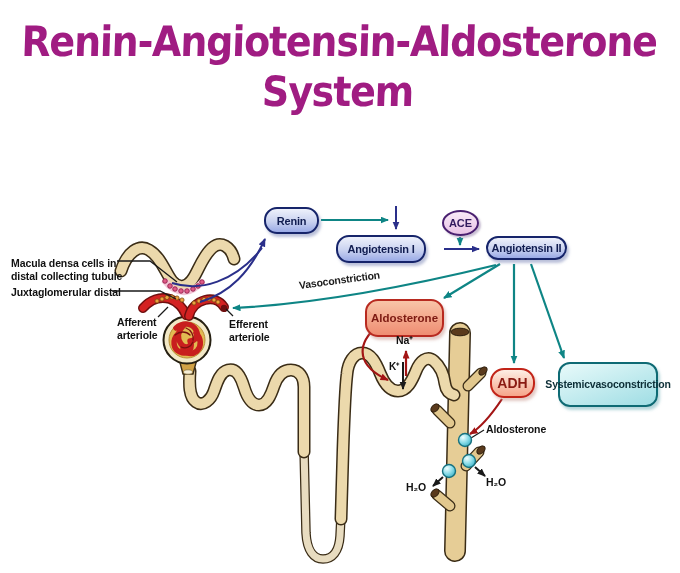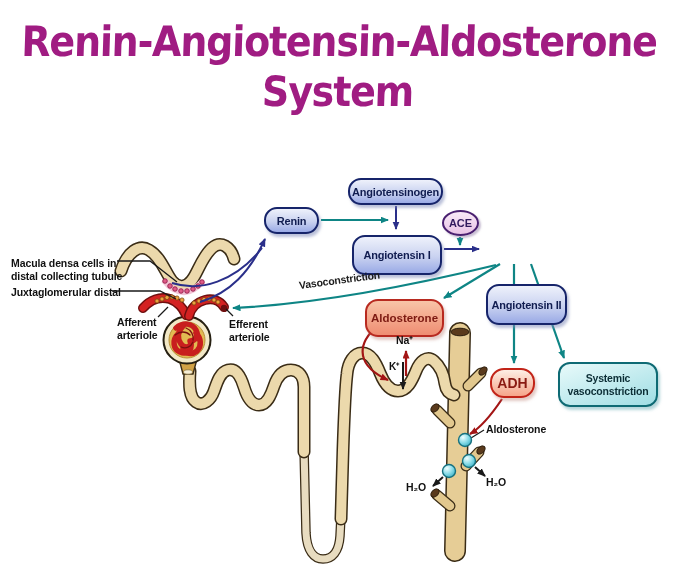--- a/index.html
+++ b/index.html
@@ -28,21 +28,21 @@
   .aldo{position:absolute;z-index:2;display:flex;align-items:center;justify-content:center;
       border-radius:13px;border:2px solid var(--aldosterone_border,#b82a20);
       background:linear-gradient(180deg,var(--aldosterone_fill_top,#f8c4a8) 0%,var(--aldosterone_fill_bottom,#ef8d72) 100%);
       color:#7c1a12;font-weight:bold;font-size:11.5px;
       box-shadow:2px 3px 3px rgba(200,150,140,.5);box-sizing:border-box;white-space:nowrap;}
   .adh{position:absolute;z-index:2;display:flex;align-items:center;justify-content:center;
       border-radius:14px;border:2px solid #c22418;
       background:linear-gradient(180deg,var(--adh_fill_top,#fdeee4) 0%,var(--adh_fill_bottom,#f6a58a) 100%);
       color:#8a1a12;font-weight:bold;font-size:14px;
       box-shadow:2px 3px 3px rgba(200,150,140,.5);box-sizing:border-box;}
-  .sys{position:absolute;z-index:2;display:flex;flex-direction:column;align-items:center;justify-content:center;
+  .sys{position:absolute;z-index:2;display:flex;flex-direction:row;align-items:center;justify-content:center;
       border-radius:12px;border:2px solid var(--systemic_border,#0e6a74);
       background:linear-gradient(160deg,var(--systemic_fill_top,#e8fafa) 0%,var(--systemic_fill_bottom,#9fdde4) 100%);
       color:#0c2e36;font-weight:bold;font-size:10.5px;line-height:13px;letter-spacing:-0.2px;
       box-shadow:2px 3px 3px rgba(120,180,190,.55);box-sizing:border-box;}
 
   
   .lbl{position:absolute;z-index:2;color:#111;font-size:10.5px;line-height:13px;font-weight:bold;
        letter-spacing:-0.1px;white-space:nowrap;}
   .lbl.med{font-weight:bold;}
   .vaso{position:absolute;z-index:2;color:#1c1c1c;font-size:10.5px;font-weight:bold;letter-spacing:-0.2px;
@@ -225,33 +225,30 @@
       <circle cx="449" cy="471" r="6.5" fill="url(#aquaGrad)"></circle>
       <circle cx="469" cy="461" r="6.5" fill="url(#aquaGrad)"></circle>
     </g>
   </svg>
 
   <div class="title">
     <div>Renin-Angiotensin-Aldosterone</div>
     <div>System</div>
   </div>
 
-  <div class="bx" style="left:348px;top:178px;width:95px;height:27px;">
-    <span>Angiotensinogen</span>
-  </div>
   <div class="bx" style="left:264px;top:207px;width:55px;height:27px;">
     <span>Renin</span>
   </div>
   <div class="ace" style="left:442px;top:210px;width:37px;height:26px;">
     <span>ACE</span>
   </div>
-  <div class="bx" style="left:352px;top:235px;width:90px;height:40px;align-items:center;">
+  <div class="bx" style="left:336px;top:235px;width:90px;height:28px;align-items:center;">
     <span>Angiotensin I</span>
   </div>
-  <div class="bx" style="left:486px;top:236px;width:81px;height:41px;margin-top:48px;">
+  <div class="bx" style="left:486px;top:236px;width:81px;height:24px;">
     <span>Angiotensin II</span>
   </div>
   <div class="aldo" style="left:365px;top:299px;width:79px;height:38px;">
     <span>Aldosterone</span>
   </div>
   <div class="adh" style="left:490px;top:368px;width:45px;height:30px;">
     <span>ADH</span>
   </div>
   <div class="sys" style="left:558px;top:362px;width:100px;height:45px;">
     <span>Systemic</span>

